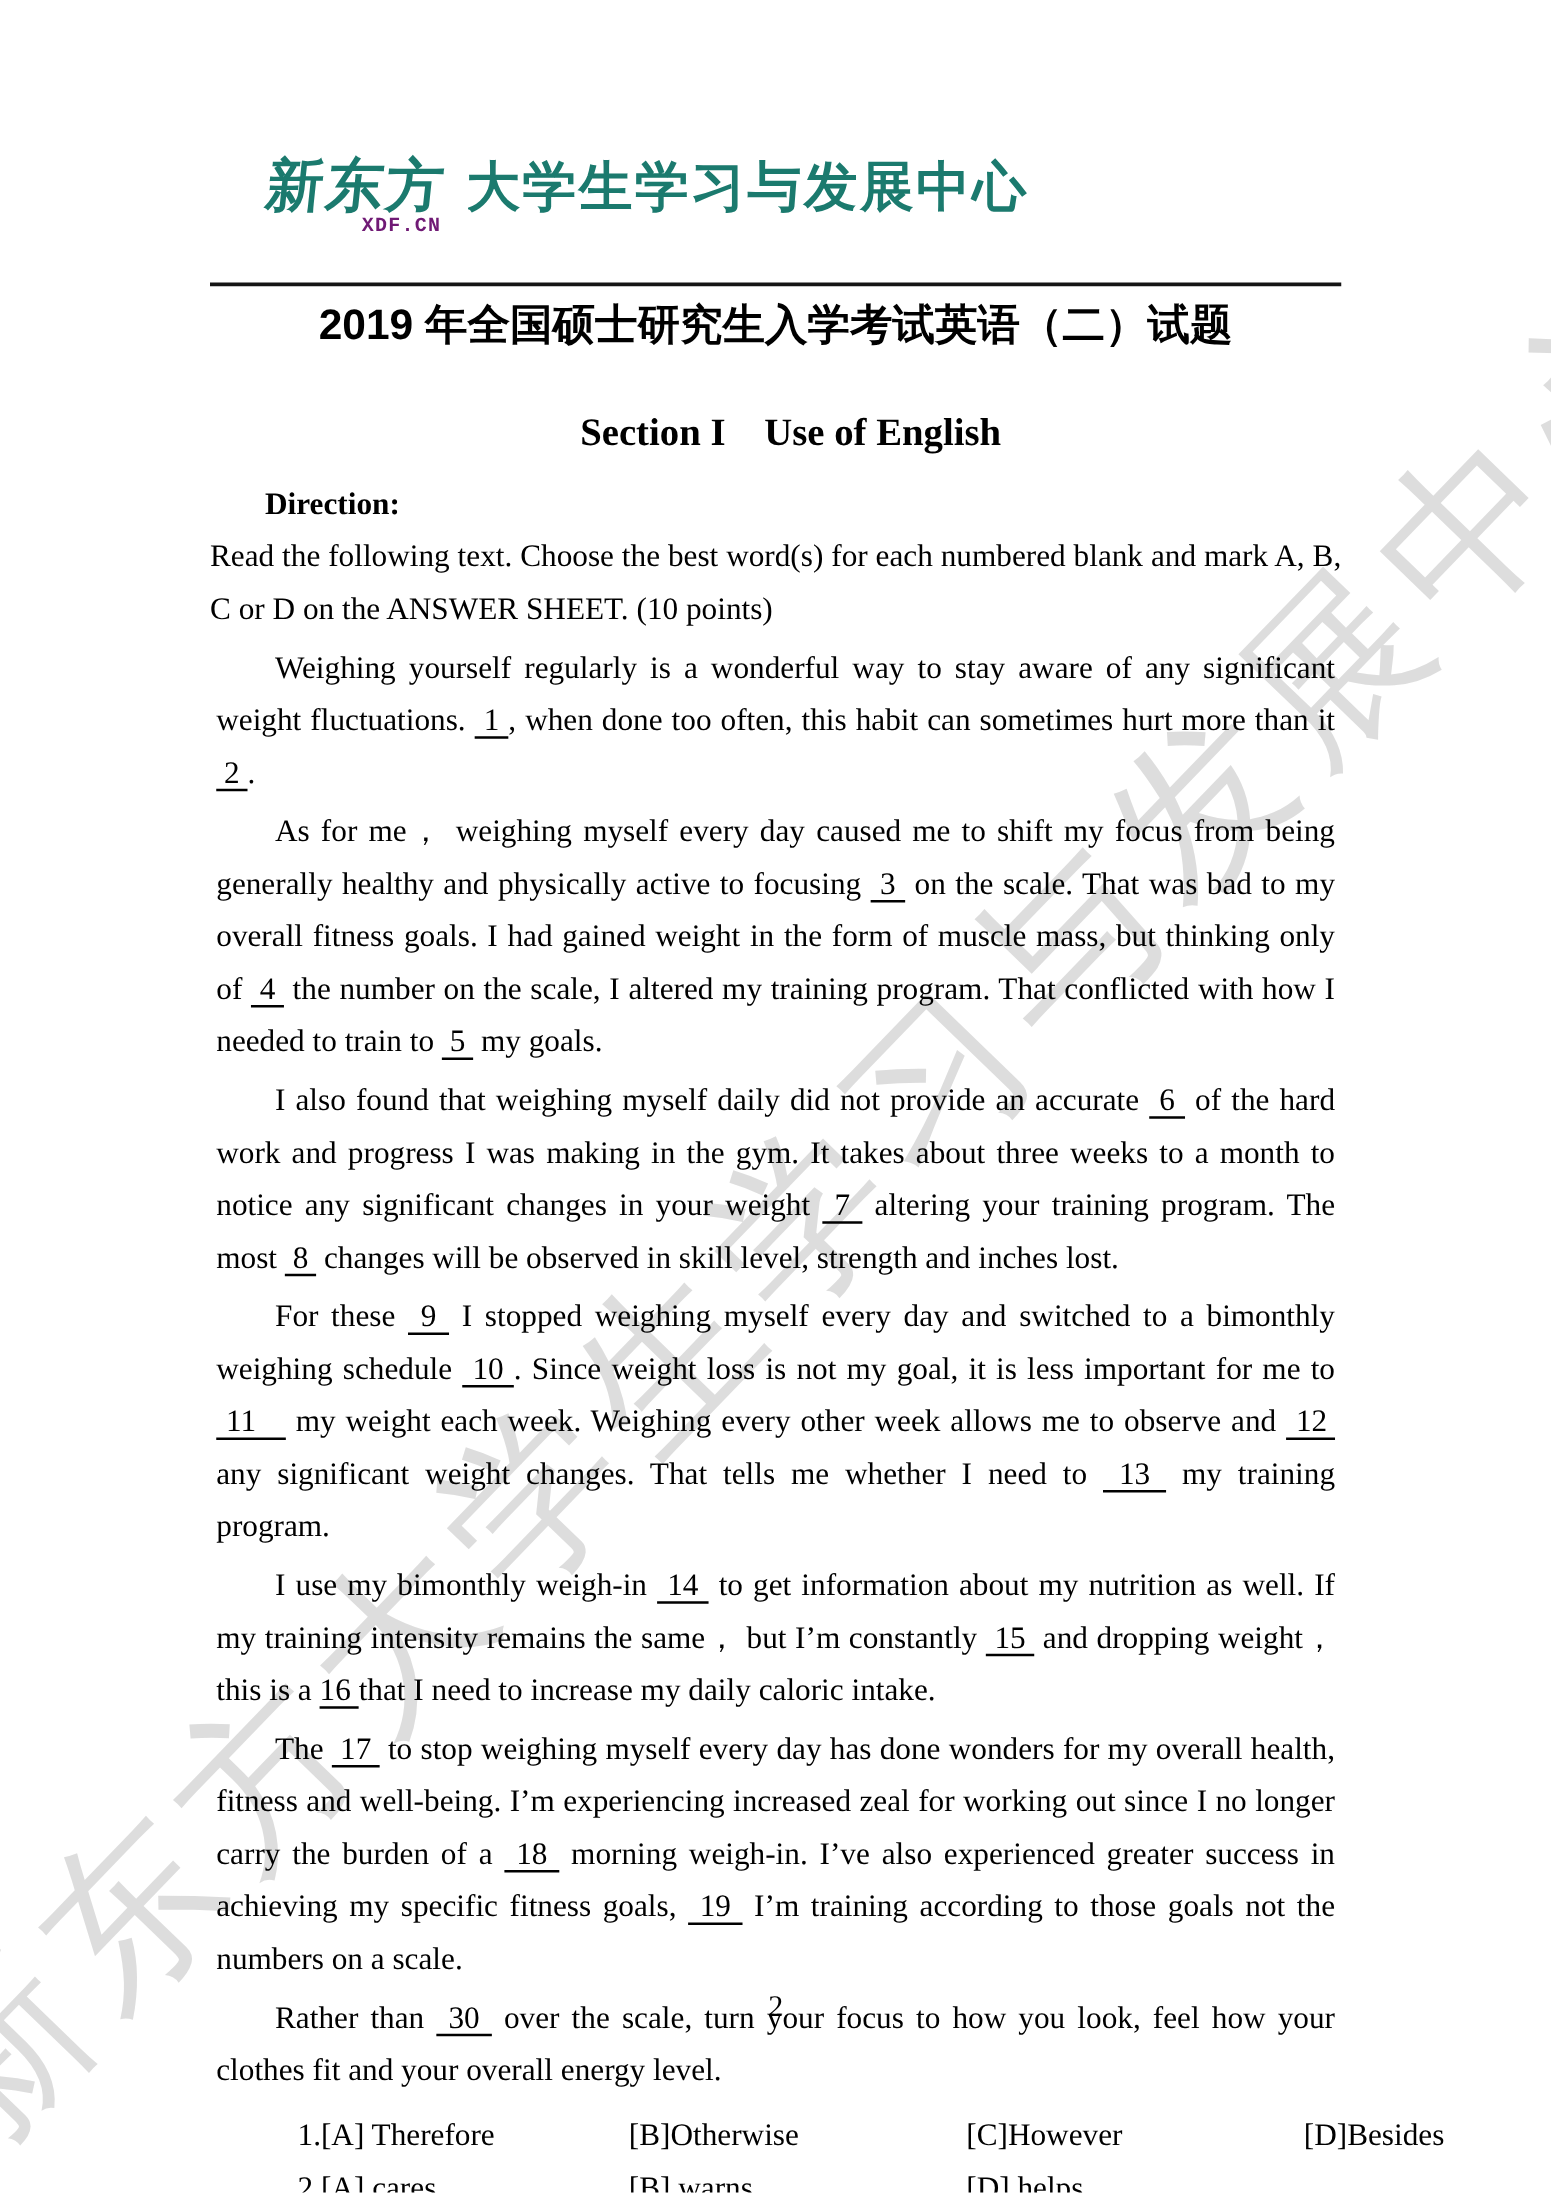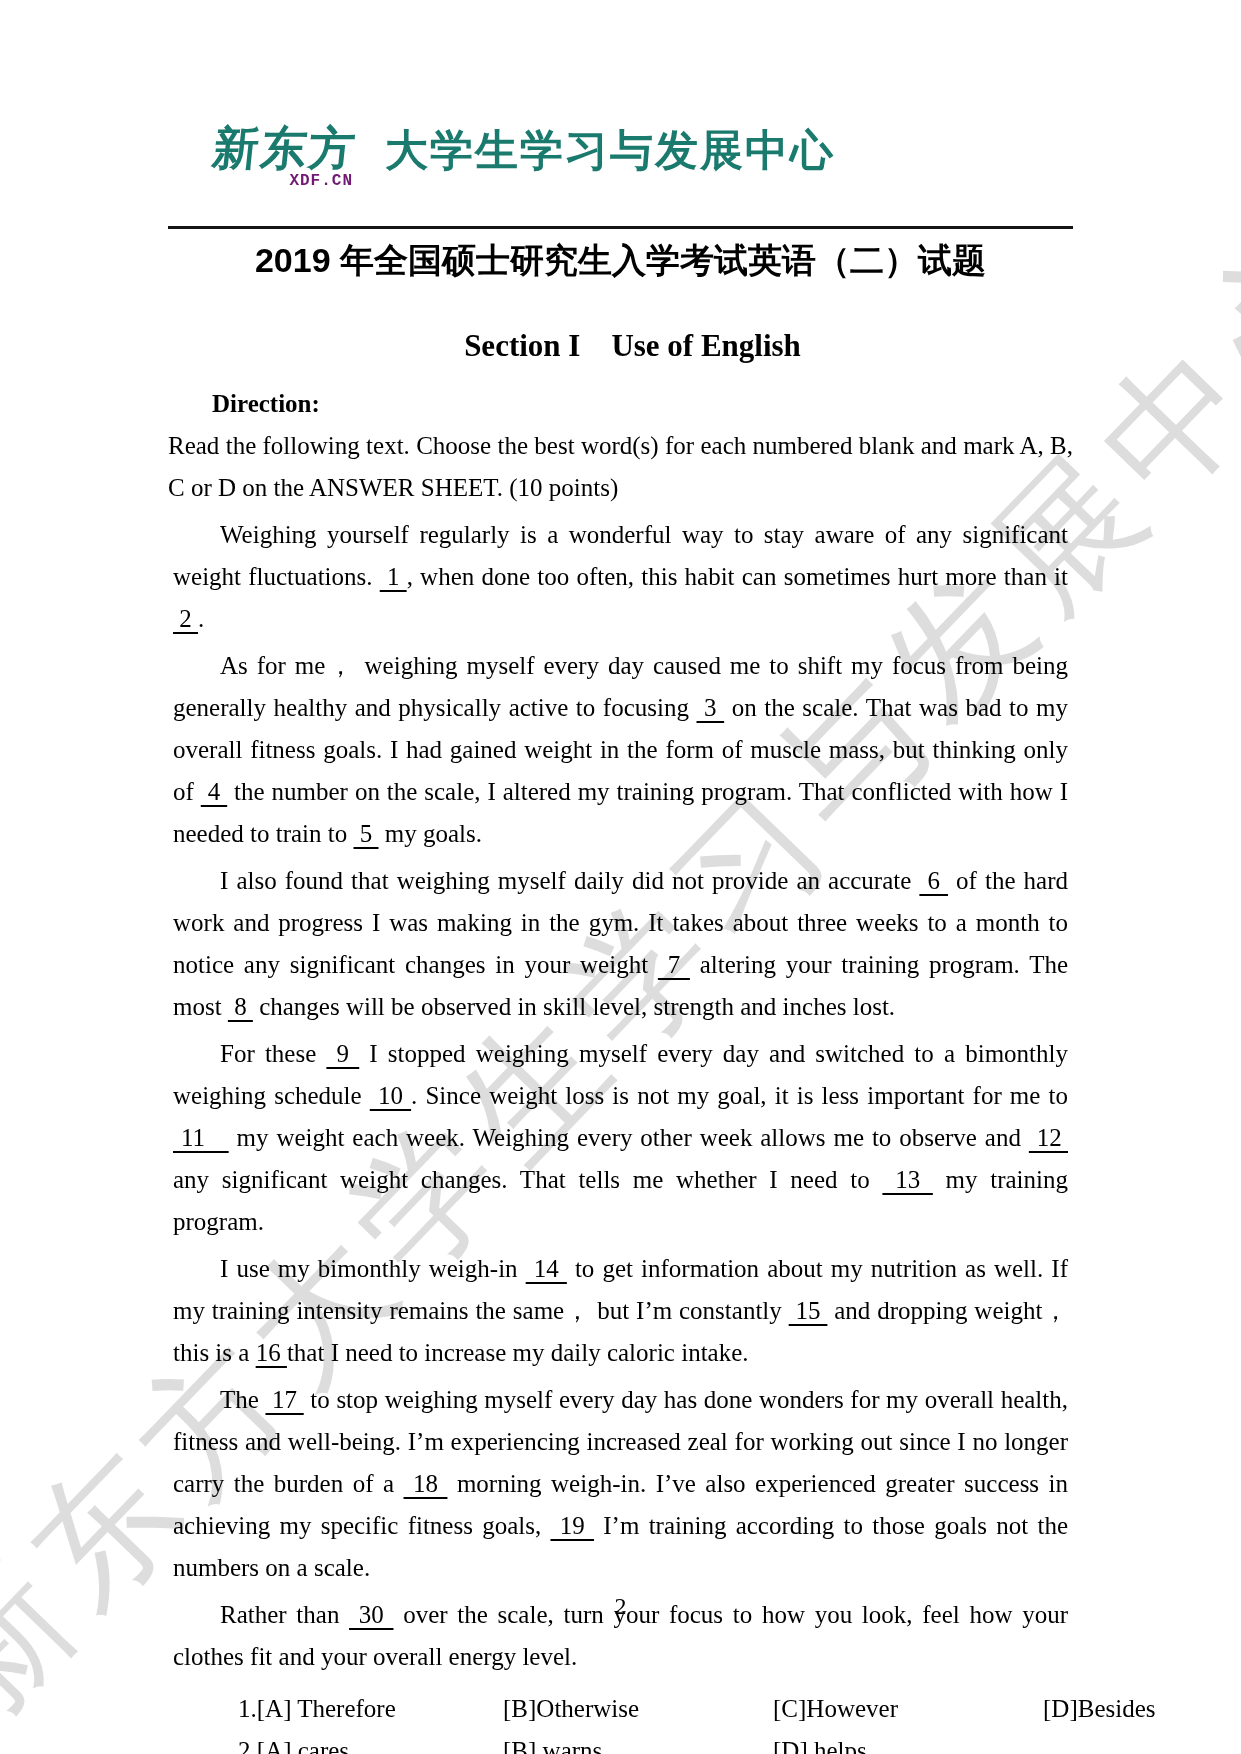--- a/index.html
+++ b/index.html
@@ -22,21 +22,21 @@
   .logo-cn{
     font-family:"Liberation Sans",sans-serif;font-weight:bold;font-size:46px;line-height:48px;
     color:#1b7a6e;transform:skewX(-6deg);letter-spacing:2px;
   }
   .logo-url{
     font-family:Liberation Mono, monospace;font-weight:bold;font-size:16px;
     letter-spacing:1px;color:#701a75;align-self:flex-end;margin-top:0;margin-right:4px;
   }
   .logo-subtitle{
     font-family:"Liberation Sans",sans-serif;font-weight:bold;font-size:43px;line-height:52px;
-    color:#1b7a6e;margin-left:28px;letter-spacing:2px;
+    color:#1b7a6e;margin-left:16px;letter-spacing:2px;
   }
   .rule{position:absolute;left:168px;right:168px;top:226px;border-top:3px solid #151515;}
   .doc-title{
     position:absolute;left:0;width:1241px;top:238px;text-align:center;
     font-family:"Liberation Sans",sans-serif;font-weight:bold;font-size:34px;line-height:44px;
   }
   .section-heading{
     position:absolute;left:12px;width:1241px;top:325px;text-align:center;
     font-weight:bold;font-size:31px;line-height:42px;
   }

